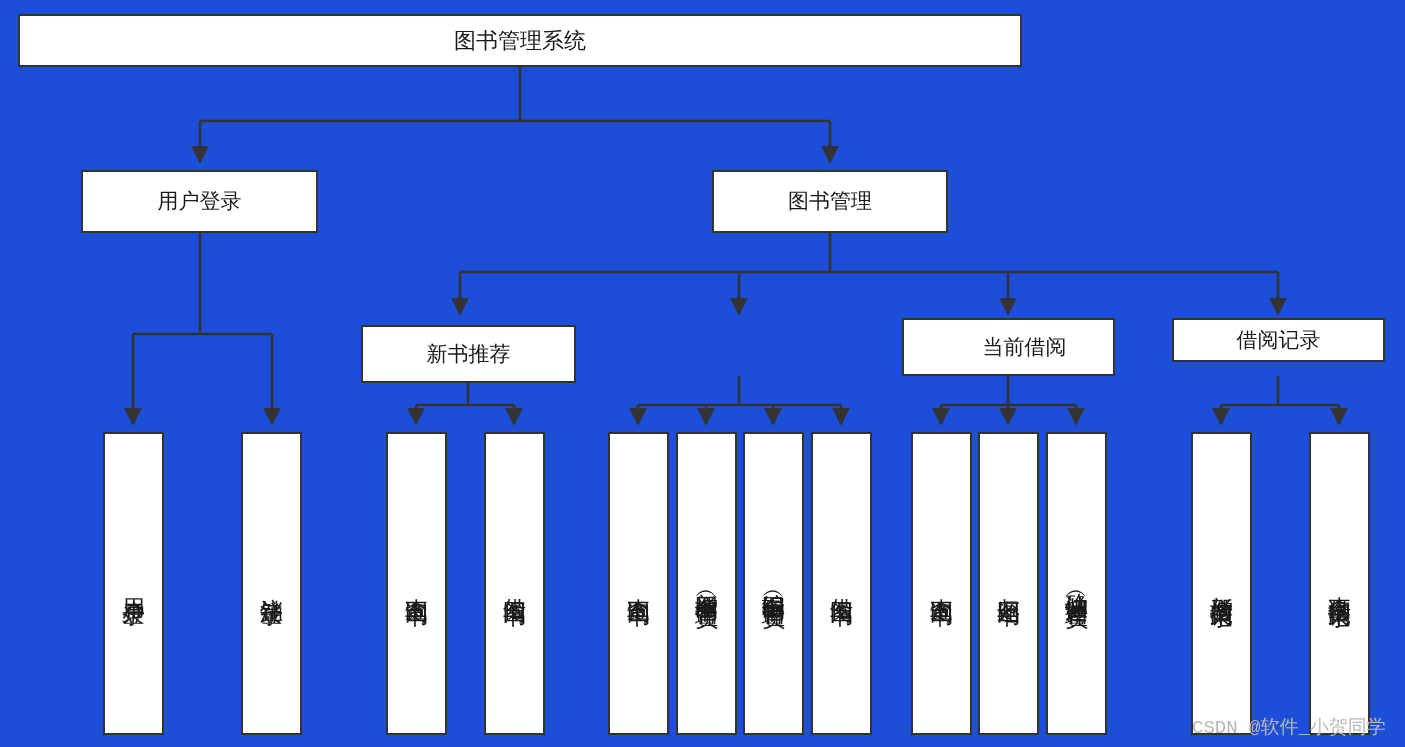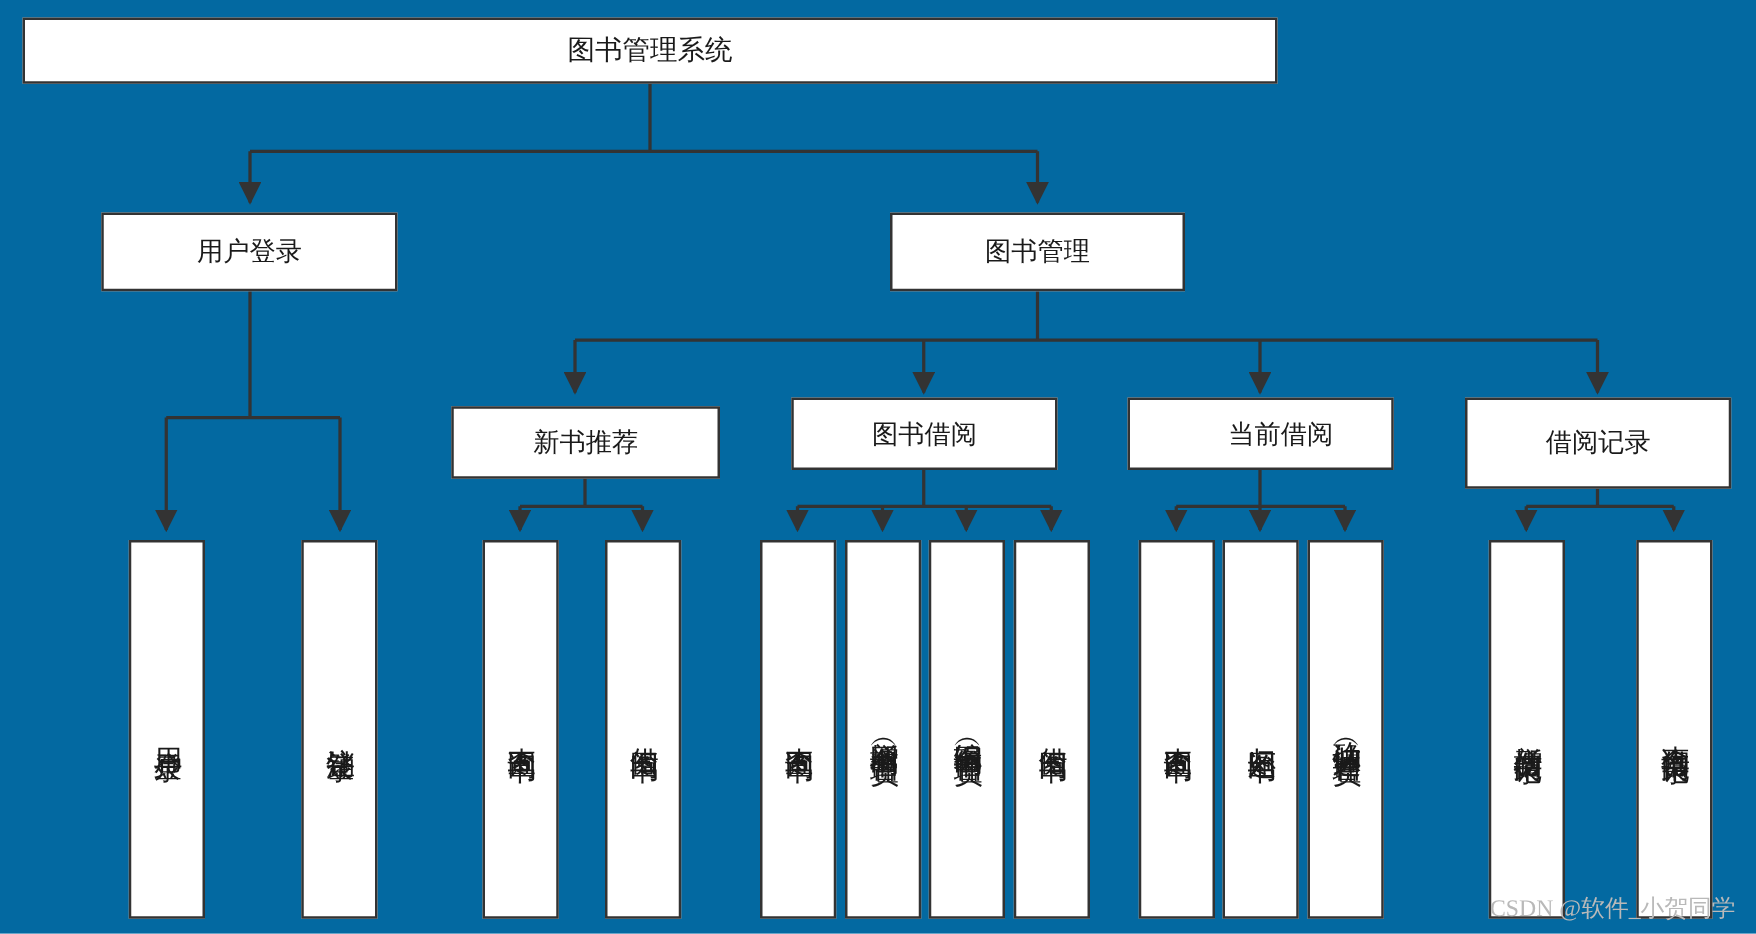--- a/index.html
+++ b/index.html
@@ -8,21 +8,21 @@
     padding: 0;
     background: #ffffff;
   }
   body {
     font-family: "DejaVu Sans", "Liberation Sans", sans-serif;
   }
   #canvas {
     position: relative;
     width: 1405px;
     height: 747px;
-    background: #0369a1;
+    background: #1d4ed8;
     overflow: hidden;
   }
   #edges {
     position: absolute;
     left: 0;
     top: 0;
     width: 1405px;
     height: 747px;
     pointer-events: none;
   }
@@ -62,21 +62,21 @@
     letter-spacing: 2px;
     line-height: 1;
     max-height: 100%;
   }
   .watermark {
     position: absolute;
     color: #b9b9b9;
     font-size: 19px;
     white-space: nowrap;
     z-index: 3;
-    font-family: Liberation Serif, serif;
+    font-family: Liberation Mono, monospace;
   }
 </style>
 </head>
 <body>
 
 <div id="canvas">
 
   <svg id="edges" viewBox="0 0 1405 747" width="1405" height="747" xmlns="http://www.w3.org/2000/svg">
     <defs>
       <marker id="arrow" viewBox="0 0 10 10" refX="9" refY="5" markerWidth="7" markerHeight="7" orient="auto-start-reverse">
@@ -134,27 +134,24 @@
   <div class="node h" style="left:81px; top:170px; width:237px; height:63px;">
     <span class="lbl">用户登录</span>
   </div>
   <div class="node h" style="left:712px; top:170px; width:236px; height:63px;">
     <span class="lbl">图书管理</span>
   </div>
 
   <div class="node h" style="left:361px; top:325px; width:215px; height:58px;">
     <span class="lbl">新书推荐</span>
   </div>
-  <div class="node h" style="left:633px; top:318px; width:213px; height:58px;">
-    <span class="lbl">图书借阅</span>
-  </div>
   <div class="node h" style="left:902px; top:318px; width:213px; height:58px;padding-left:32px;">
     <span class="lbl">当前借阅</span>
   </div>
-  <div class="node h" style="left:1172px; top:318px; width:213px; height:73px;">
+  <div class="node h" style="left:1172px; top:318px; width:213px; height:44px;">
     <span class="lbl">借阅记录</span>
   </div>
 
   <div class="node v" style="left:103px; top:432px; width:61px; height:303px;">
     <span class="lbl">用户登录</span>
   </div>
   <div class="node v" style="left:241px; top:432px; width:61px; height:303px;">
     <span class="lbl">注销登录</span>
   </div>
 

